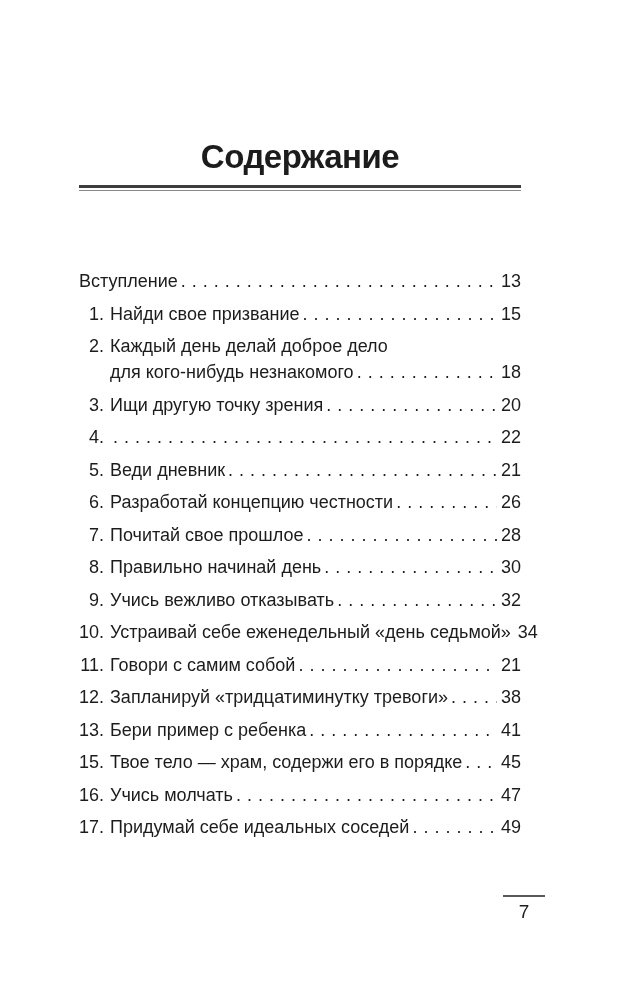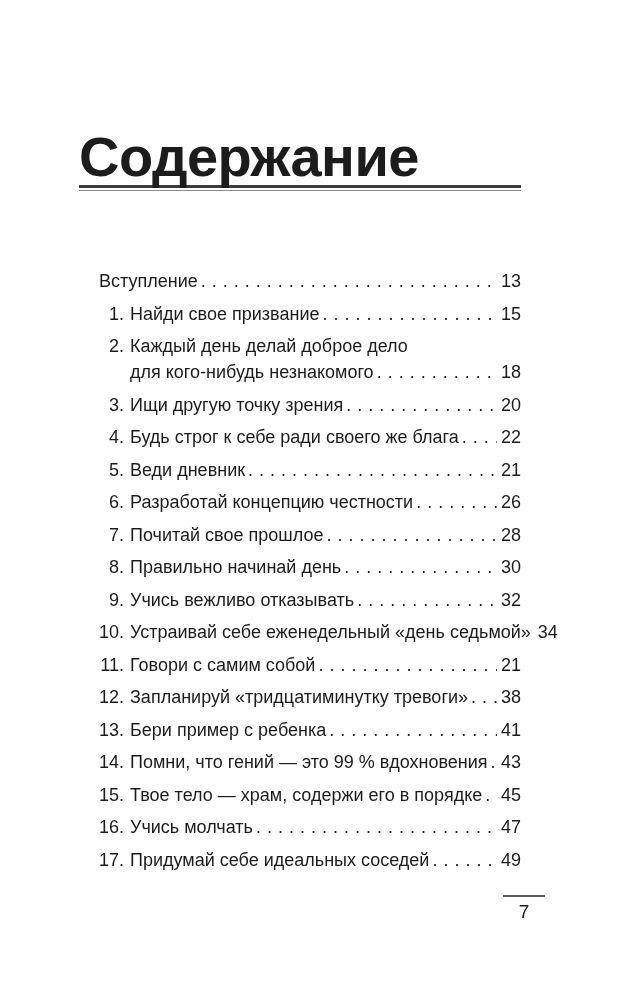--- a/index.html
+++ b/index.html
@@ -9,41 +9,40 @@
     font-family: "Liberation Sans", sans-serif;
     color: #1c1c1c;
     position: relative;
     overflow: hidden;
   }
   .page { position: absolute; inset: 0; }
   .content { position: absolute; left: 79px; top: 0; width: 442px; }
 
   .title {
     margin: 134px 0 0 0;
-    font-size: 56px;
+    font-size: 33px;
     line-height: 46px;
     font-weight: bold;
-    text-align: left;
+    text-align: center;
     letter-spacing: -0.5px;
   }
   .title-rule {
     margin-top: 5px;
     height: 2px;                      
     border-top: 3px solid #3d3d3d;    
     border-bottom: 1px solid #8a8a8a; 
   }
 
   .toc { margin-top: 77px; }
   .toc-entry { margin-bottom: 6.5px; }
   .toc-line {
     display: flex;
     align-items: flex-end;
     font-size: 18px;
     line-height: 26px;
-    margin-left: 20px;
   }
   .toc-num {
     flex: none;
     width: 25px;
     text-align: right;
     margin-right: 6px;
   }
   .toc-label { flex: none; white-space: nowrap; }
   .toc-dots {
     flex: 1 1 0;
@@ -118,21 +117,20 @@
           <div class="toc-line">
     <span class="toc-num">3.</span>
     <span class="toc-label">Ищи другую точку зрения</span>
     <span class="toc-dots"></span>
     <span class="toc-page">20</span>
   </div>
         </div>
         <div class="toc-entry">
           <div class="toc-line">
     <span class="toc-num">4.</span>
-    <span class="toc-label">Будь строг к себе ради своего же блага</span>
     <span class="toc-dots"></span>
     <span class="toc-page">22</span>
   </div>
         </div>
         <div class="toc-entry">
           <div class="toc-line">
     <span class="toc-num">5.</span>
     <span class="toc-label">Веди дневник</span>
     <span class="toc-dots"></span>
     <span class="toc-page">21</span>
@@ -193,28 +191,20 @@
     <span class="toc-dots"></span>
     <span class="toc-page">38</span>
   </div>
         </div>
         <div class="toc-entry">
           <div class="toc-line">
     <span class="toc-num">13.</span>
     <span class="toc-label">Бери пример с ребенка</span>
     <span class="toc-dots"></span>
     <span class="toc-page">41</span>
-  </div>
-        </div>
-        <div class="toc-entry">
-          <div class="toc-line">
-    <span class="toc-num">14.</span>
-    <span class="toc-label">Помни, что гений — это 99 % вдохновения</span>
-    <span class="toc-dots"></span>
-    <span class="toc-page">43</span>
   </div>
         </div>
         <div class="toc-entry">
           <div class="toc-line">
     <span class="toc-num">15.</span>
     <span class="toc-label">Твое тело — храм, содержи его в порядке</span>
     <span class="toc-dots"></span>
     <span class="toc-page">45</span>
   </div>
         </div>

